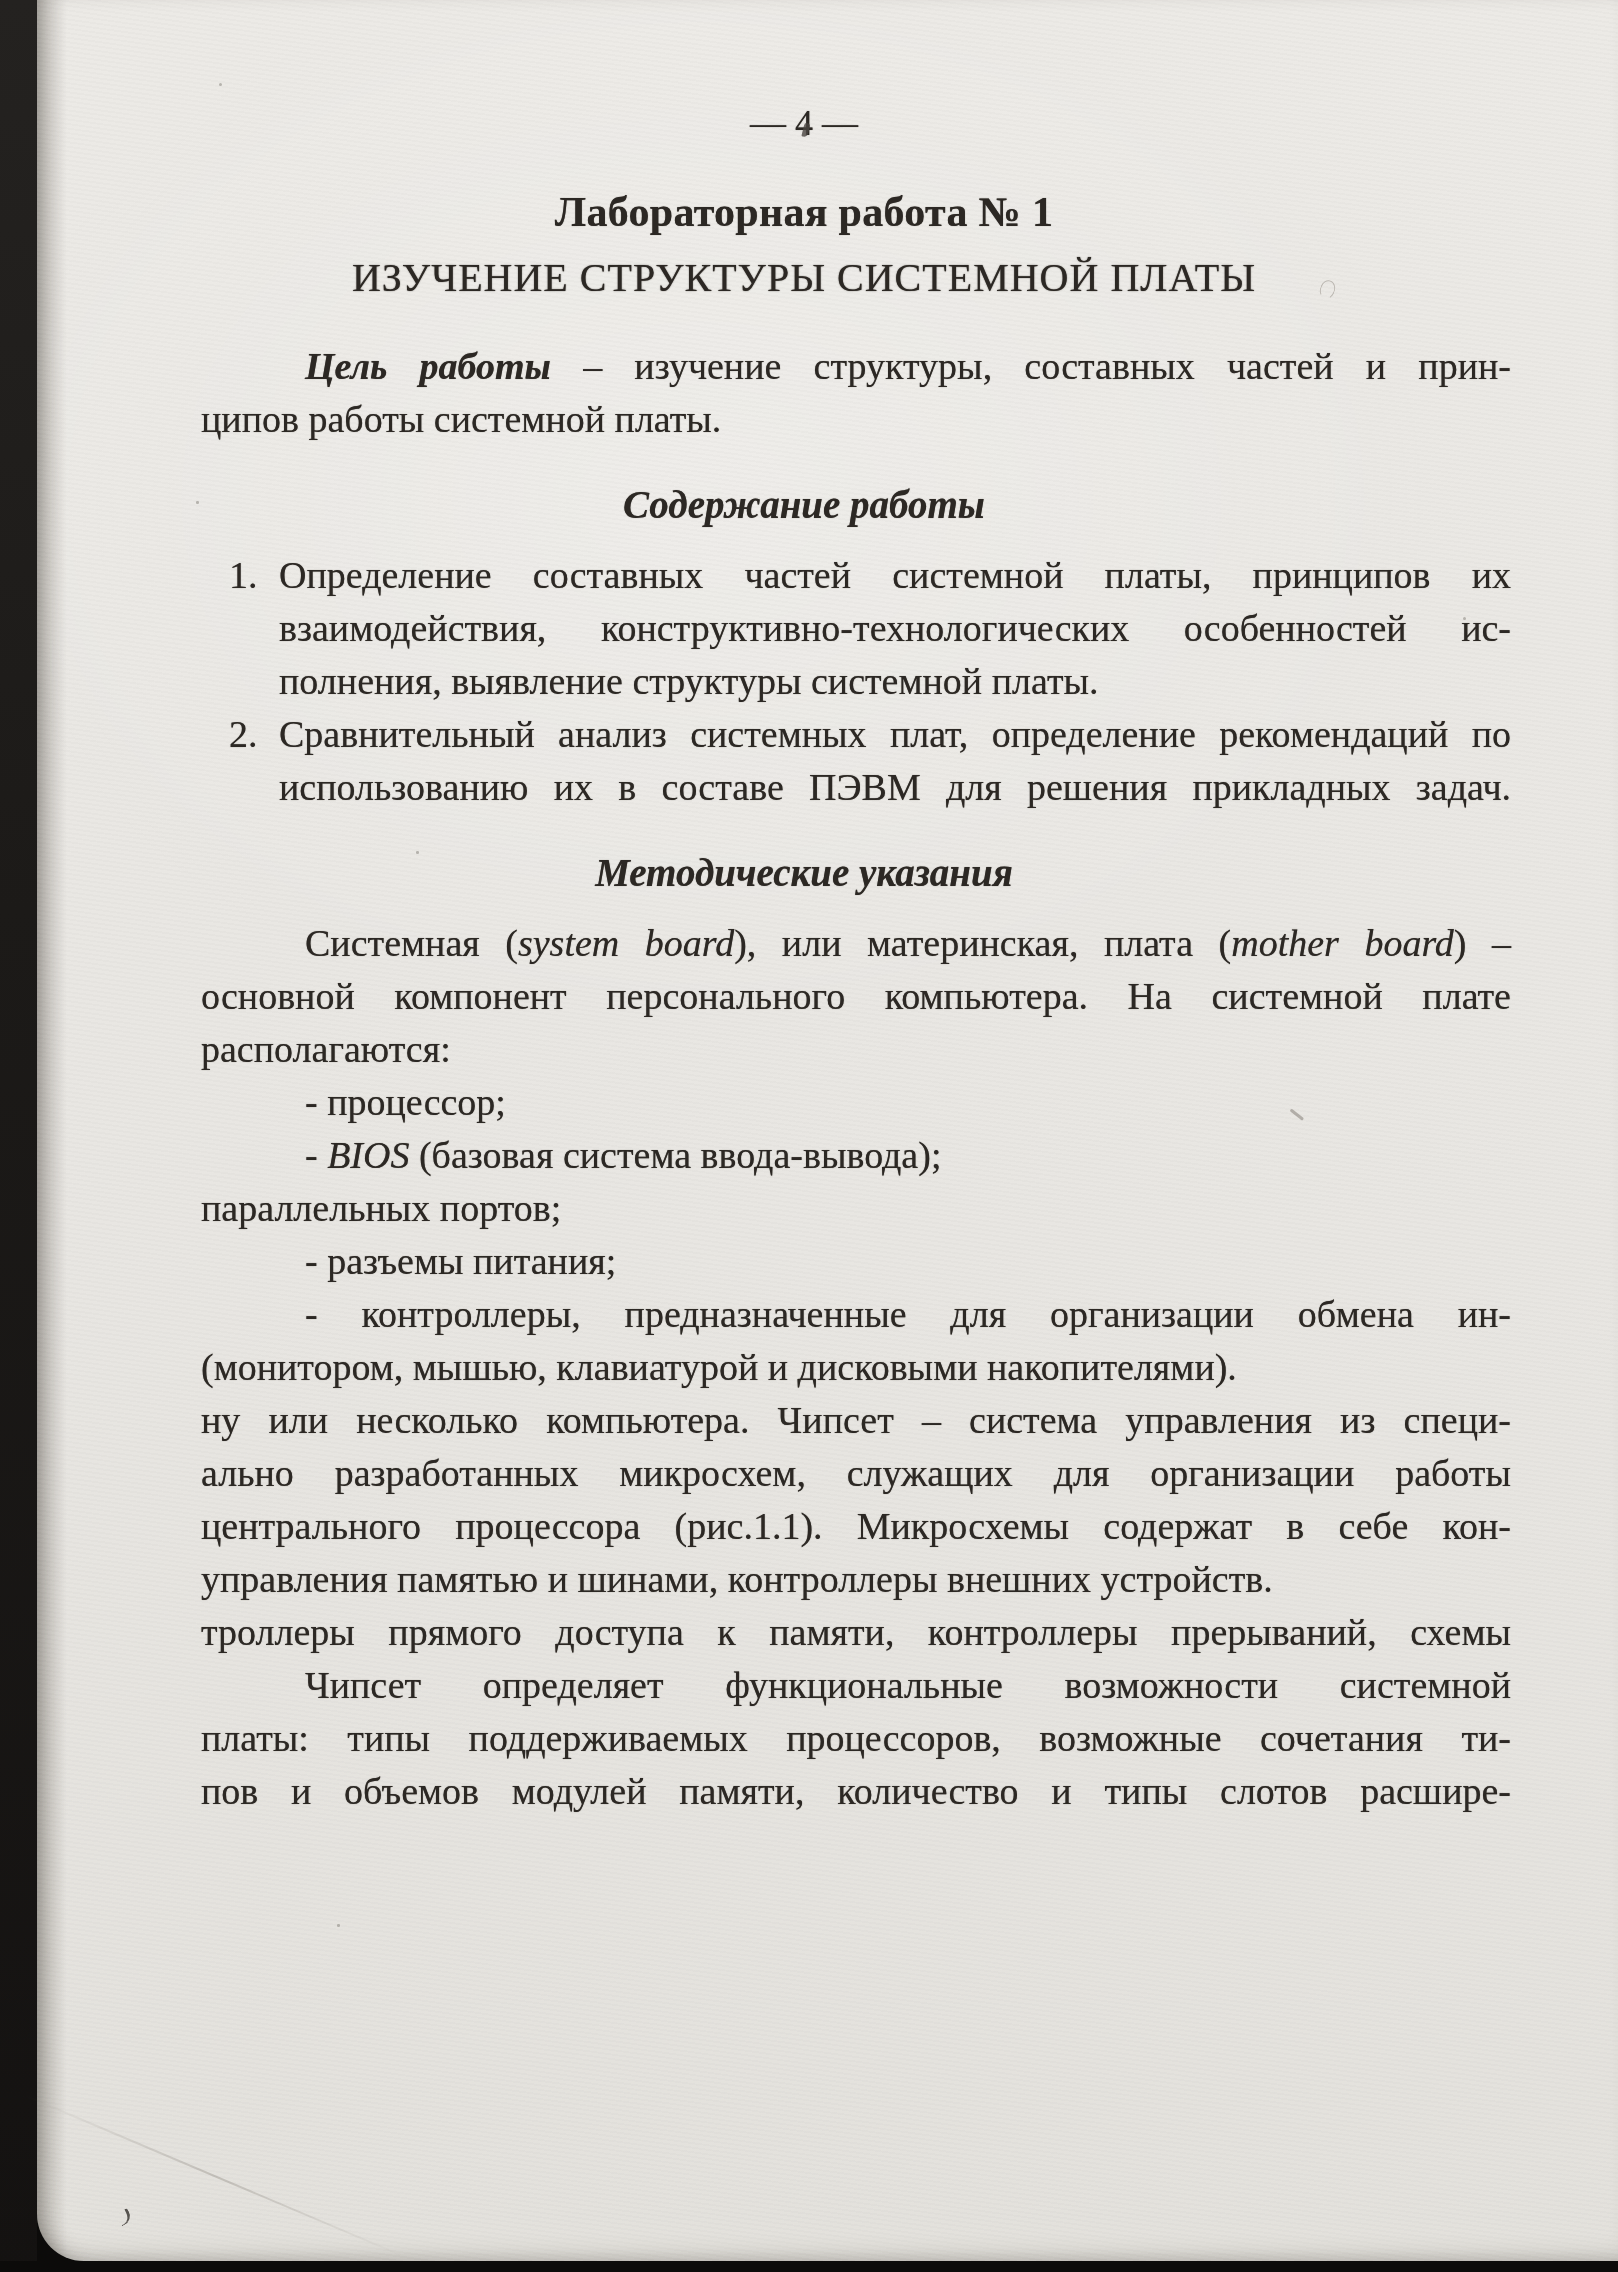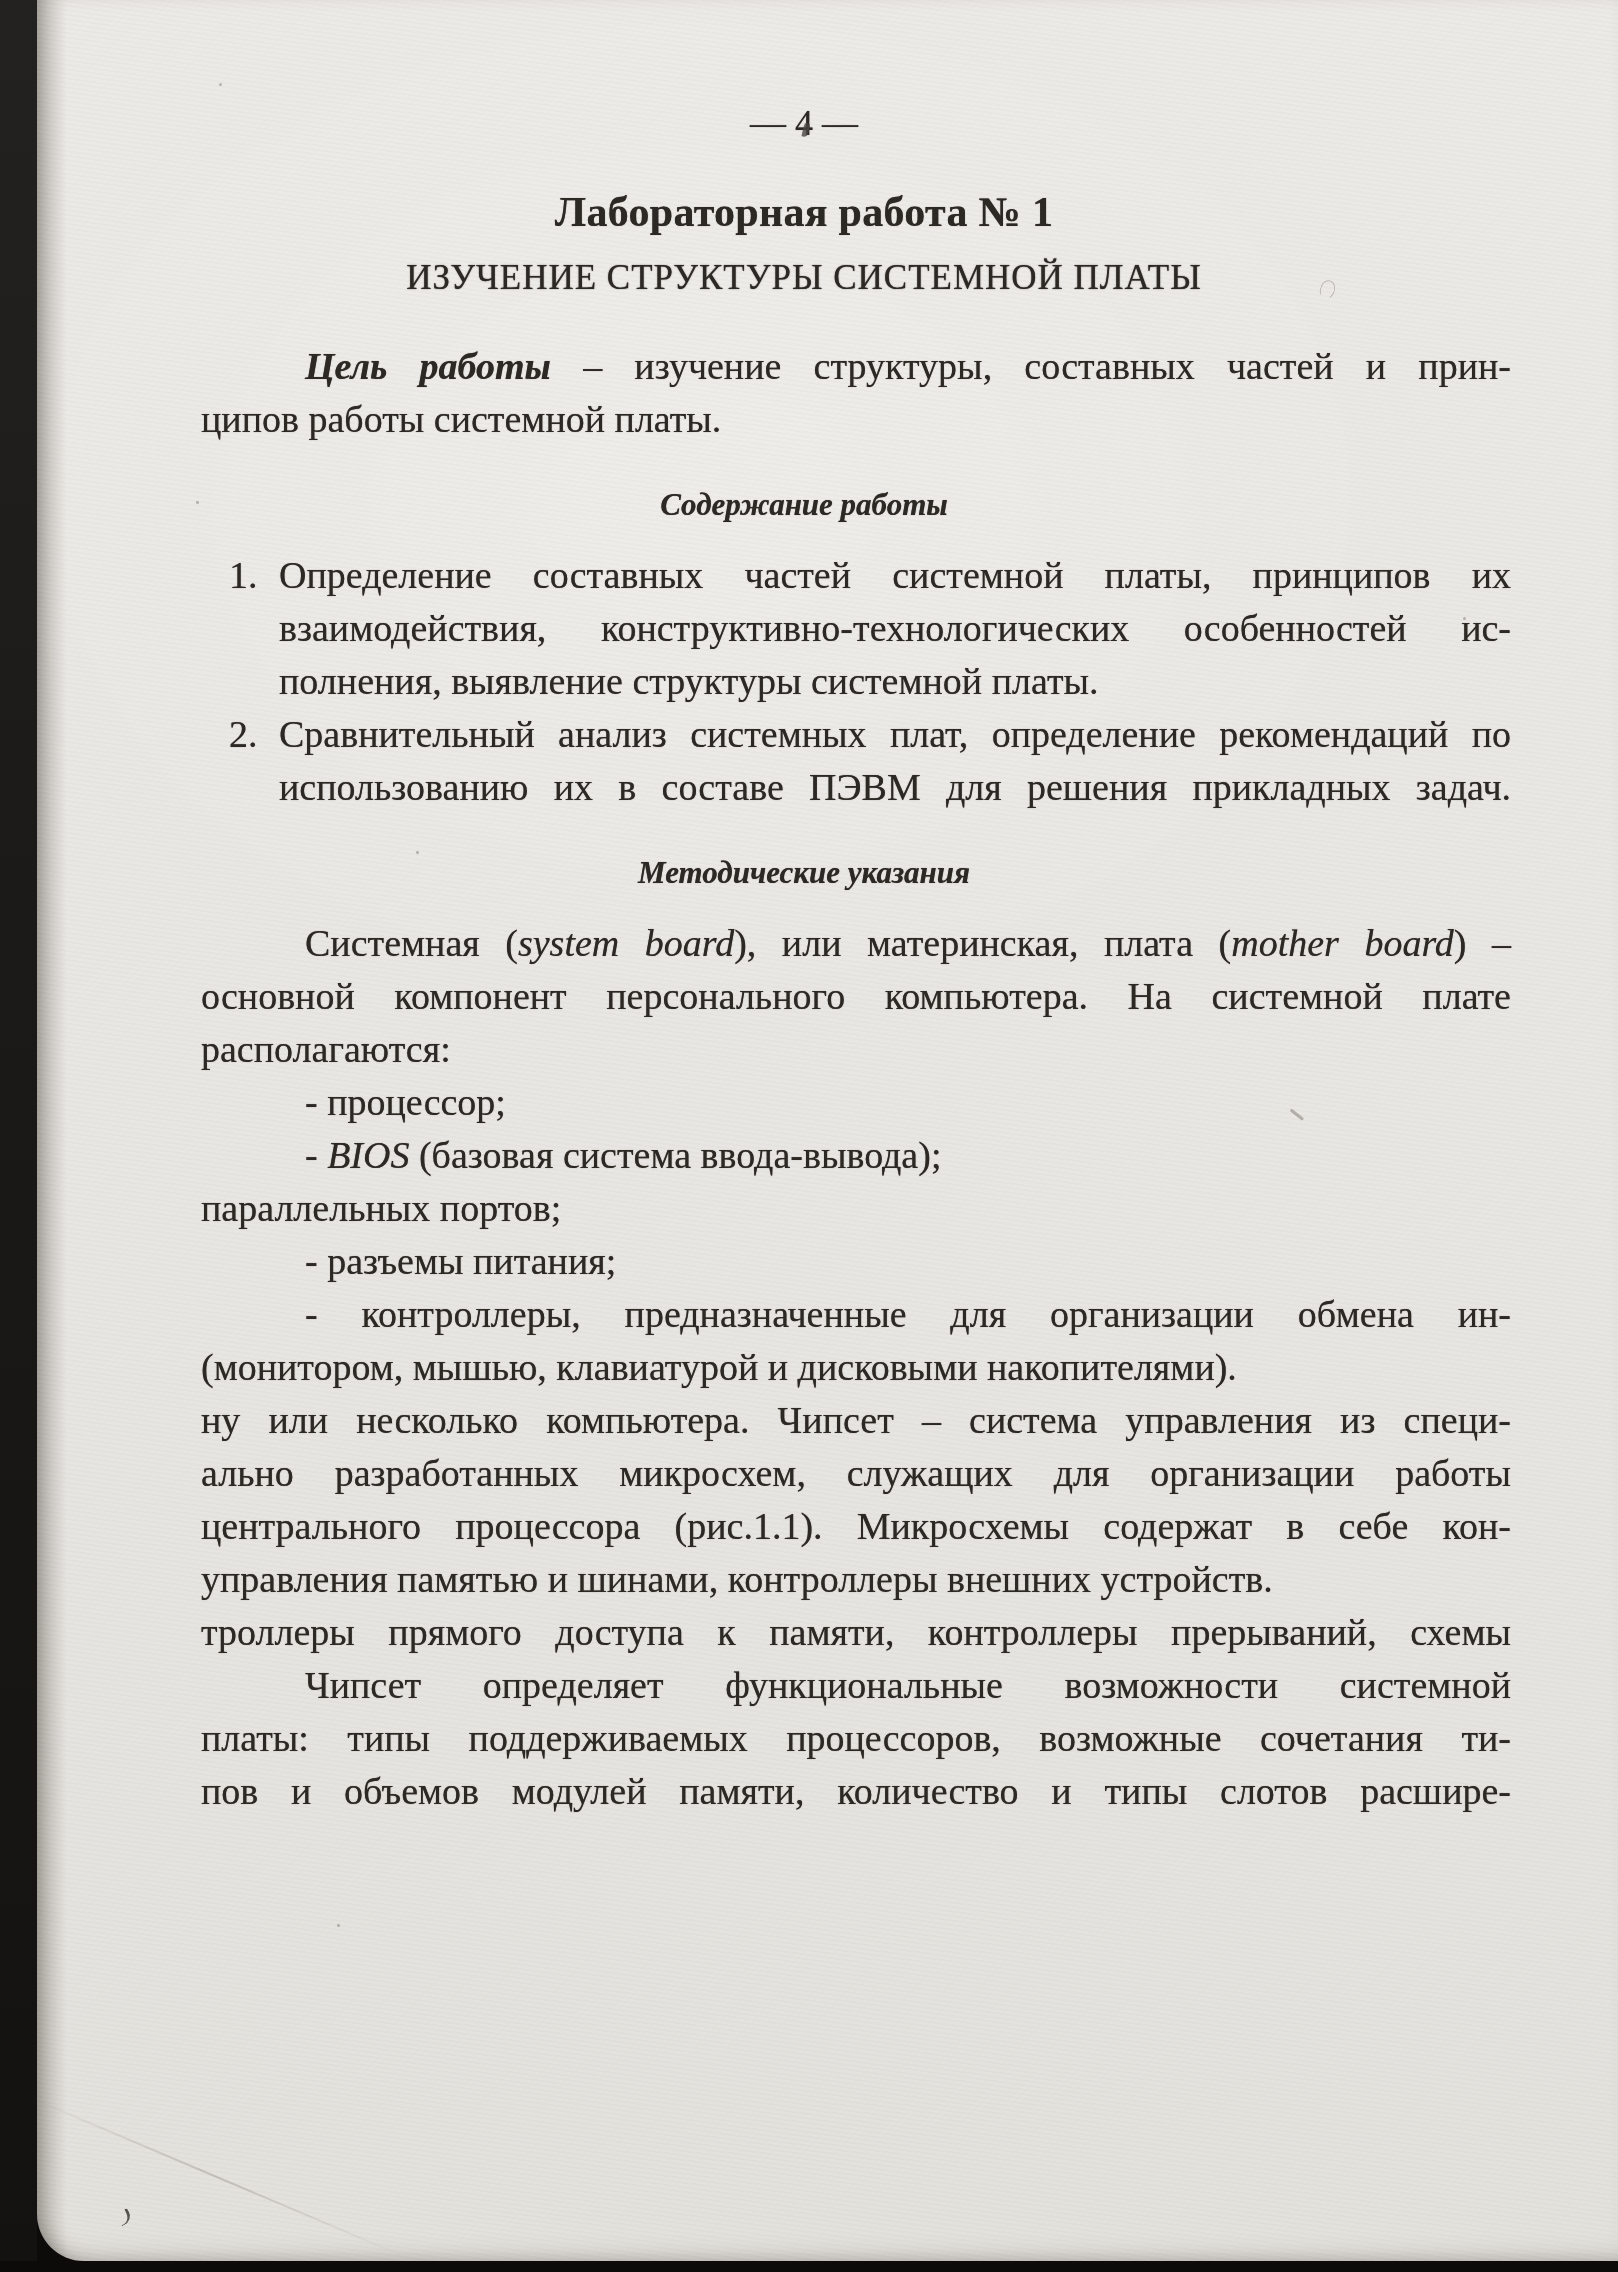--- a/index.html
+++ b/index.html
@@ -18,23 +18,23 @@
         box-shadow:inset 17px 0 25px -15.6px rgba(60,55,48,.40),
                    inset 0 -17px 23px -17px rgba(60,55,48,.35);}
   .texture{position:absolute;inset:0;border-bottom-left-radius:47px;pointer-events:none;
         background:repeating-linear-gradient(8deg, rgba(0,0,0,.014) 0 1.9px, rgba(255,255,255,.012) 1.9px 4.5px);}
   .content{position:relative;box-sizing:border-box;height:100%;
         padding:97px 108px 0 164px;
         color:#2c2824;font-size:38px;line-height:53px;
         text-shadow:0 0 0.8px rgba(44,40,34,.75);}
   .pagenum{text-align:center;margin:0 104px 31px 0;font-size:36px;}
   .h1{text-align:center;margin:39px 104px 0 0;font-size:42px;font-weight:bold;line-height:62px;letter-spacing:0.3px;}
-  .h2{text-align:center;margin:3.9px 104px 0 0;font-size:35px;line-height:62px;letter-spacing:1px;
+  .h2{text-align:center;margin:3.9px 104px 0 0;font-size:40px;line-height:62px;letter-spacing:1px;
       text-shadow:0 0 1.2px rgba(44,40,34,.9);}
-  .h3{text-align:center;margin:32px 104px 0 0;font-size:31px;font-weight:bold;font-style:italic;line-height:53px;}
+  .h3{text-align:center;margin:32px 104px 0 0;font-size:39px;font-weight:bold;font-style:italic;line-height:53px;}
   .h3 + .para, .h2 + .para, .h3 + .numitem, .pagenum + .h1{margin-top:4px;}
   .h2 ~ .para.lead, .para.lead{margin-top:31px;}
   .h3 + .para.lead, .h3 + .numitem{margin-top:18px;}
   .para,.numitem{margin:0;}
   .numitem{position:relative;padding-left:78px;}
   .num{position:absolute;left:28px;top:0;line-height:53px;}
   .ln{line-height:53px;white-space:normal;}
   .jst{text-align:justify;text-align-last:justify;}
   .ind{text-indent:104px;}
   .i{font-style:italic;}

